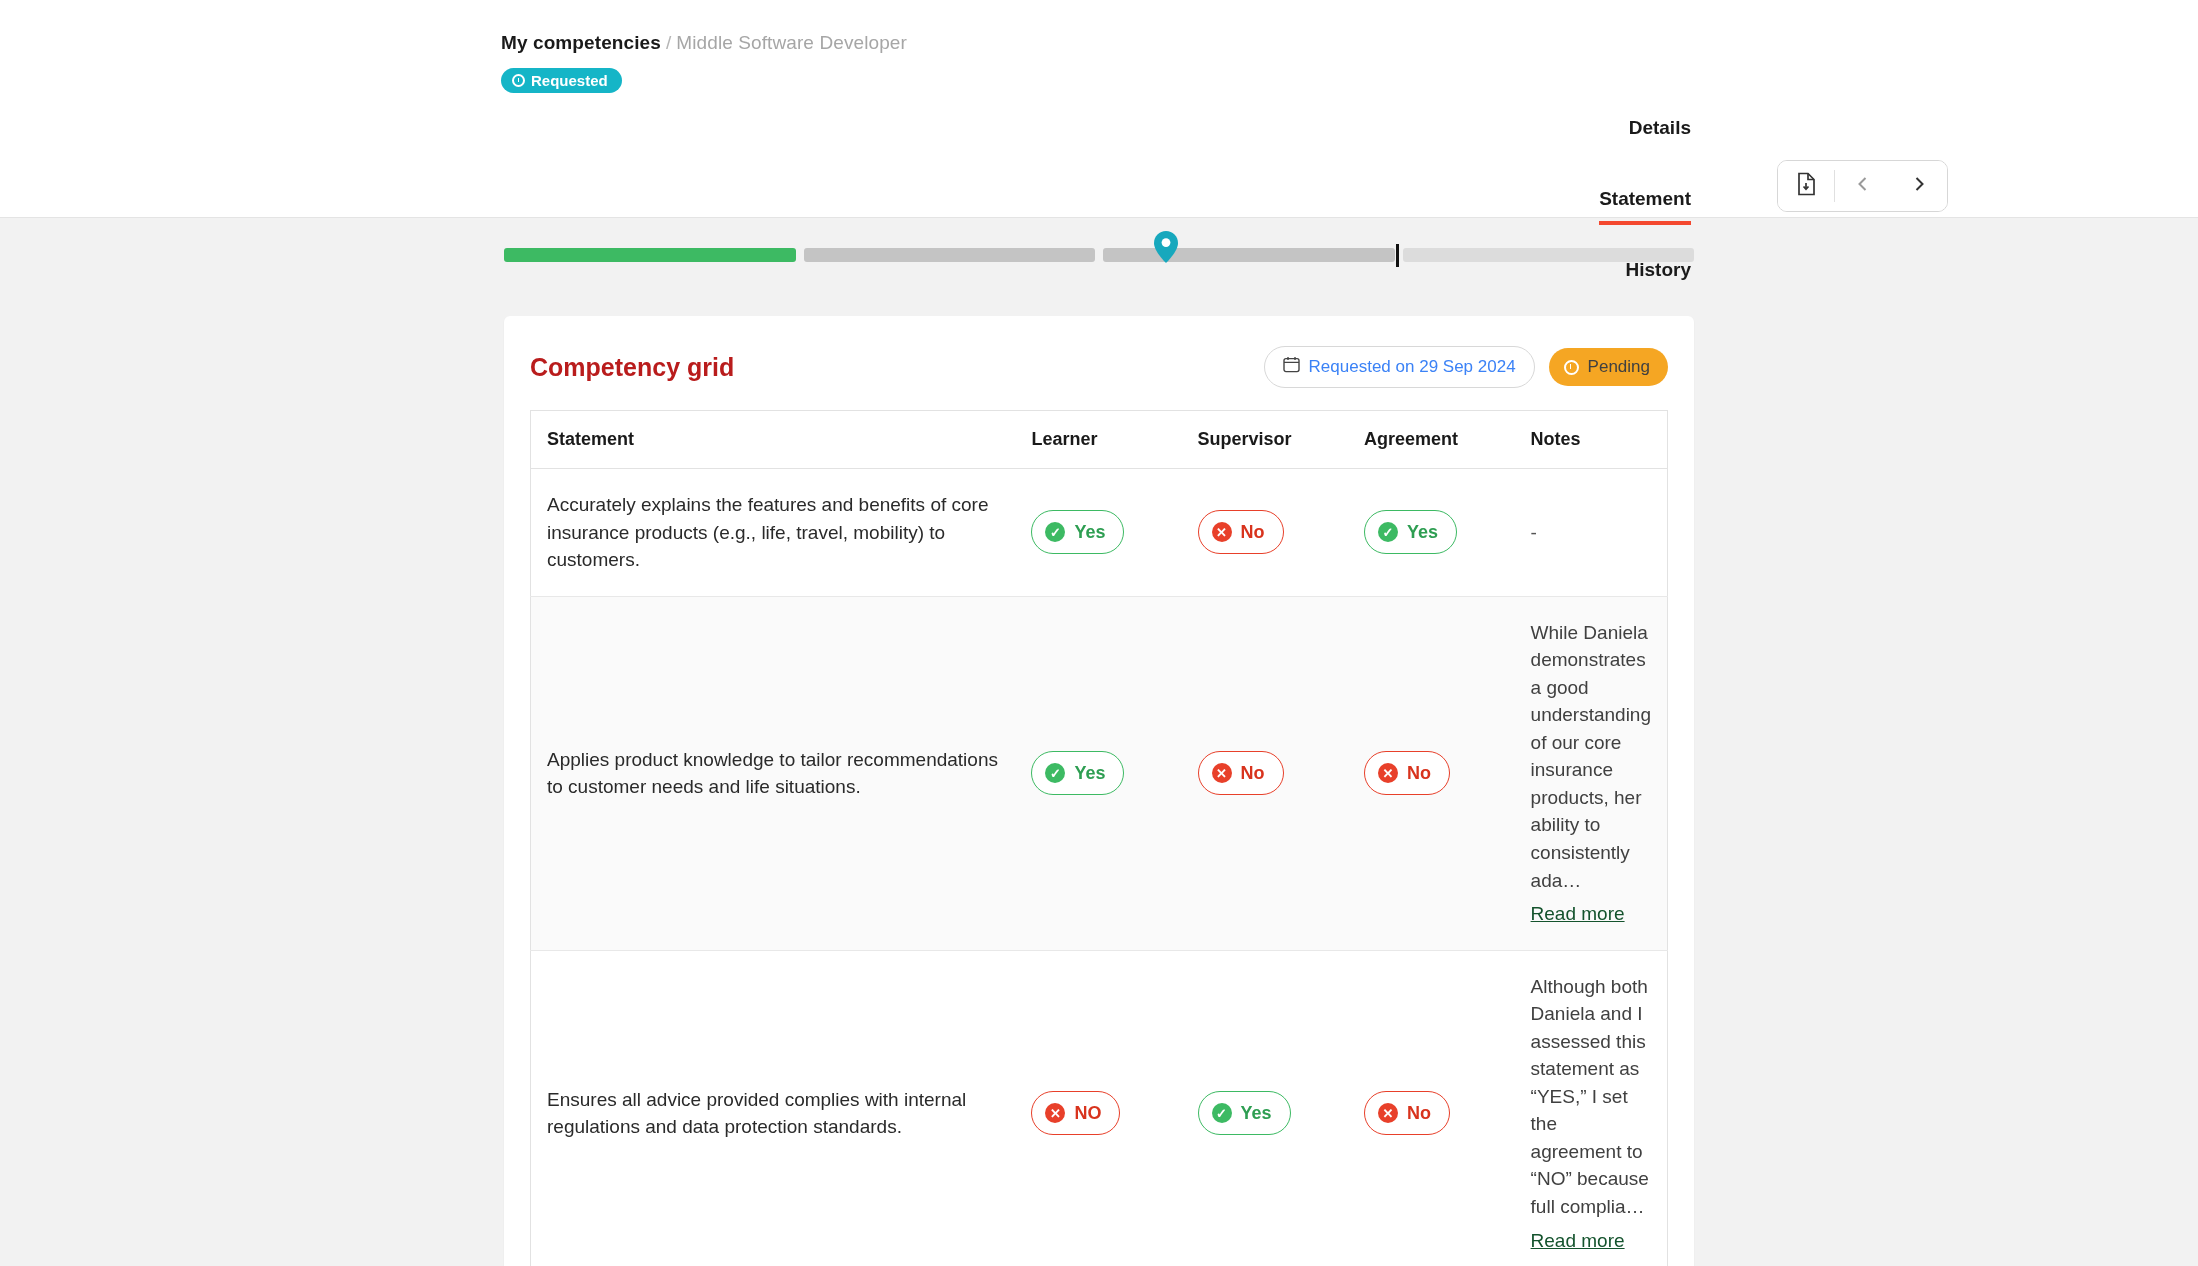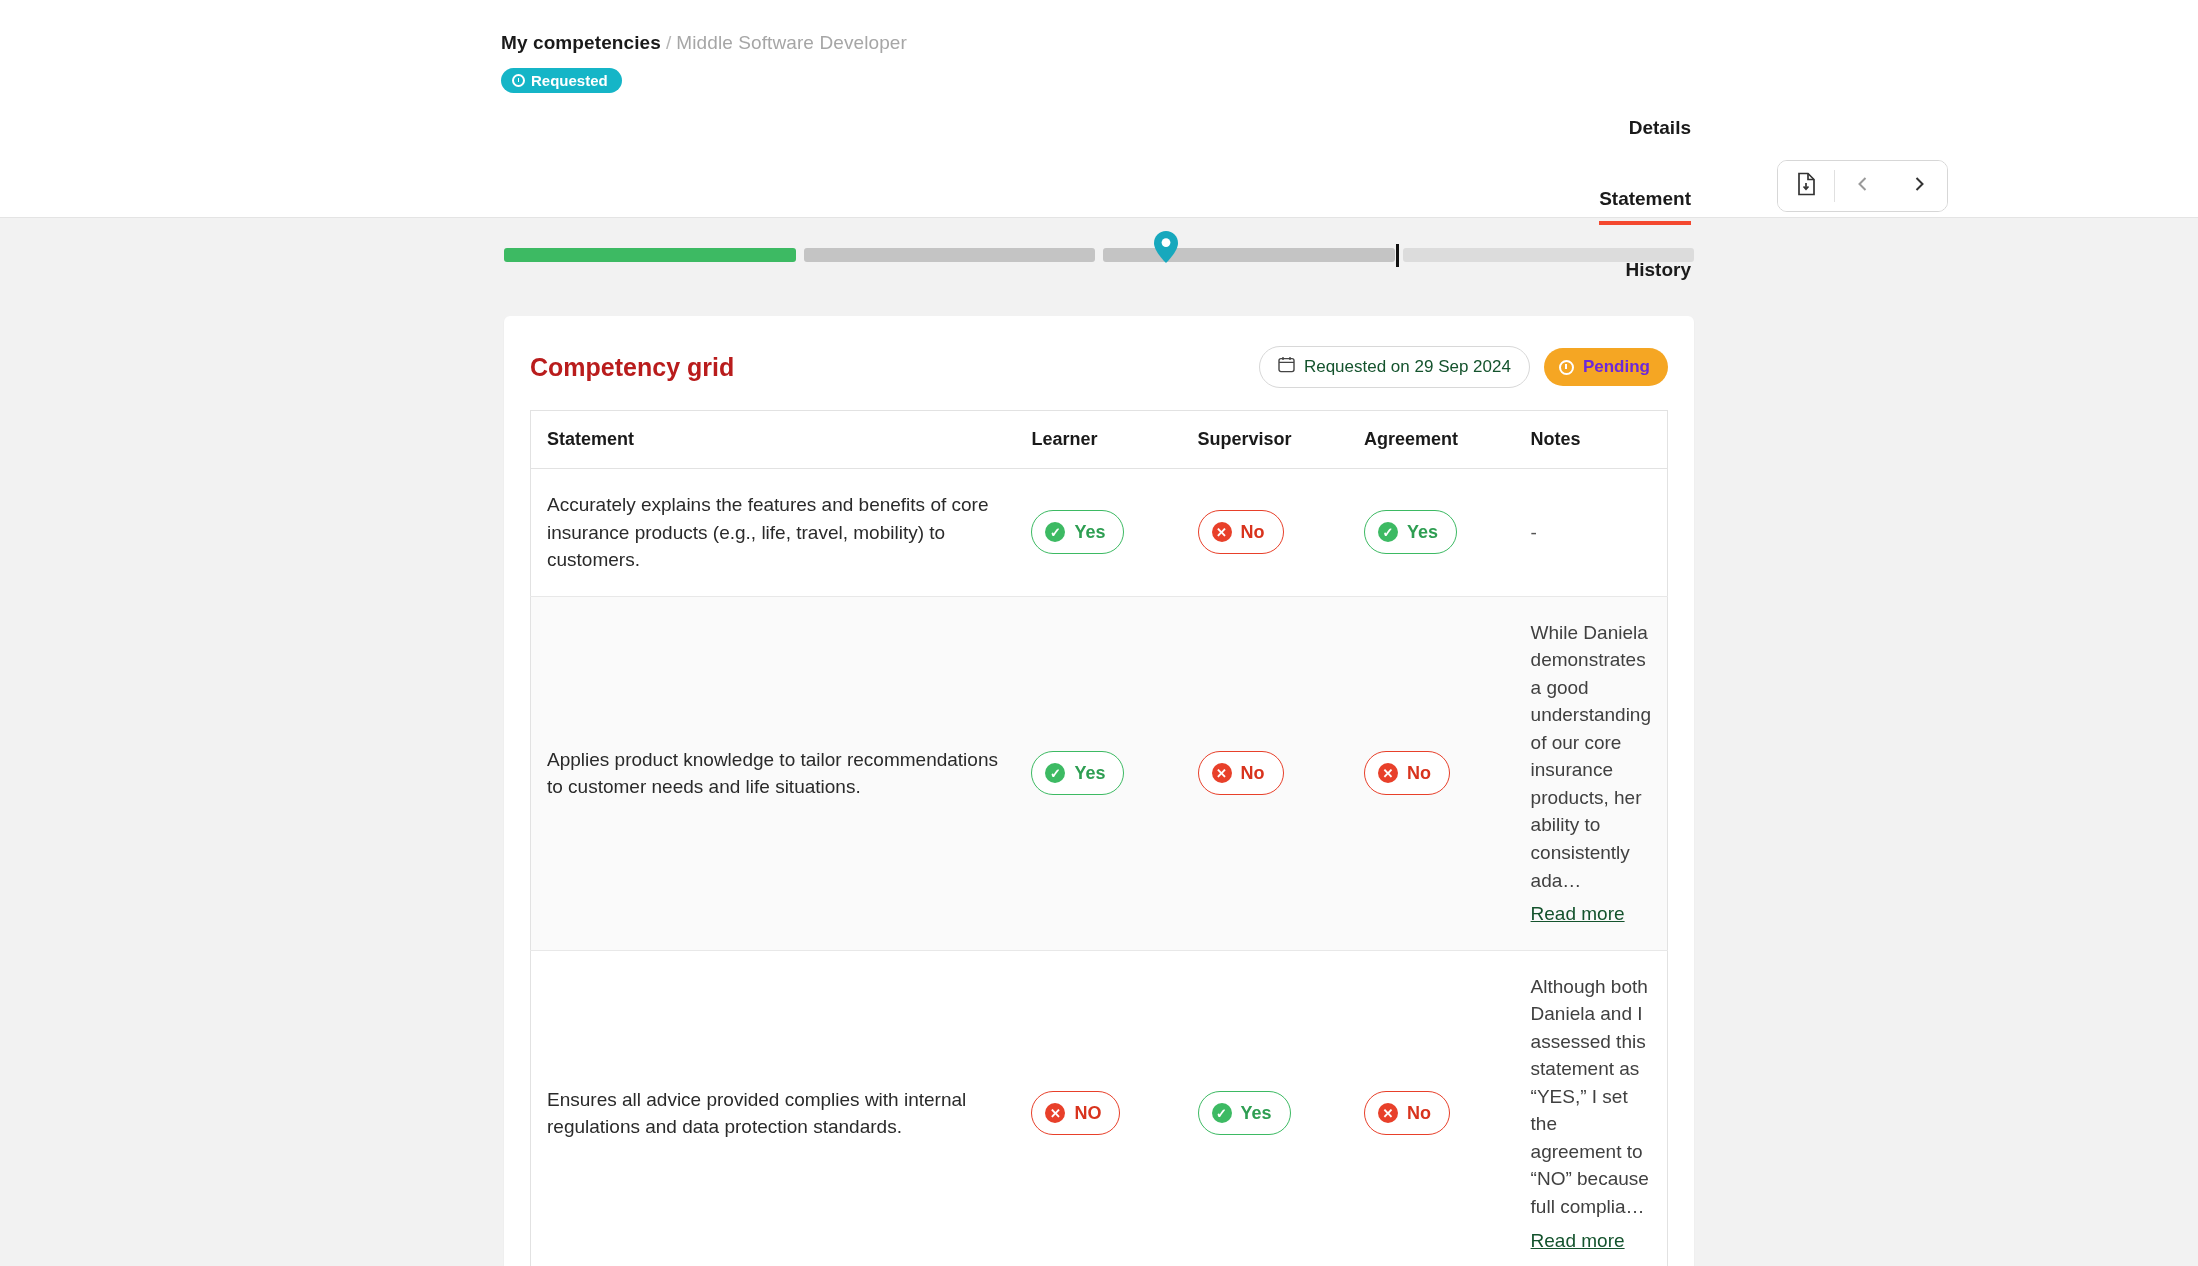--- a/index.html
+++ b/index.html
@@ -138,26 +138,26 @@
   }
   .card-head {
     display: flex; align-items: center; justify-content: space-between;
     margin-bottom: 22px;
   }
   .card-title { font-size: 25px; font-weight: bold; color: #b91c1c; }
   .card-head-right { display: flex; align-items: center; gap: 14px; }
   .pill-outline {
     display: inline-flex; align-items: center; gap: 9px;
     border: 1px solid #d8d8d8; border-radius: 22px;
-    padding: 9px 18px; font-size: 17px; color: #14532d; background:#fff;
+    padding: 9px 18px; font-size: 17px; color: #3b82f6; background:#fff;
   }
   .pill-pending {
     display: inline-flex; align-items: center; gap: 9px;
-    background: #f5a623; color: #6d28d9; border-radius: 22px;
-    padding: 9px 18px 9px 15px; font-size: 17px; font-weight: bold;
+    background: #f5a623; color: #404040; border-radius: 22px;
+    padding: 9px 18px 9px 15px; font-size: 17px; font-weight: normal;
   }
   .pill-pending .clock2 {
     width: 15px; height: 15px; border-radius: 50%;
     border: 2px solid #fff; position: relative;
   }
   .pill-pending .clock2:after{
     content:""; position:absolute; left:4px; top:2px;
     width:1.8px; height:5px; background:#fff;
   }
 

